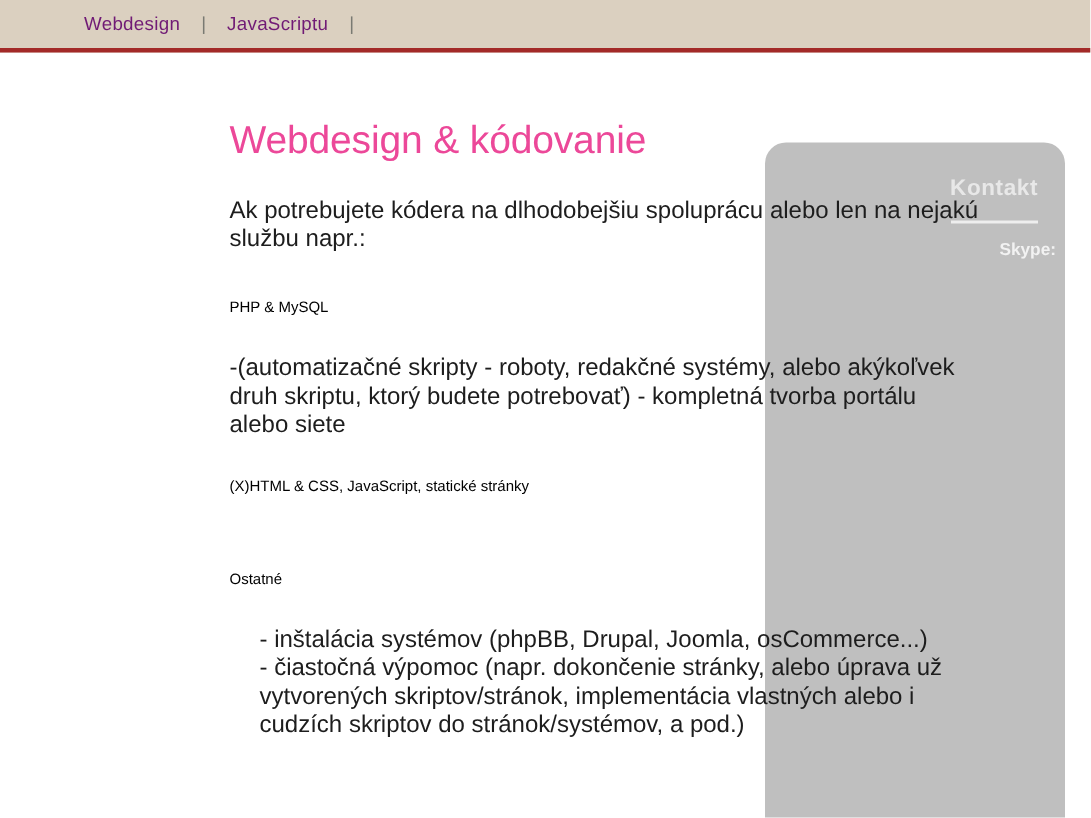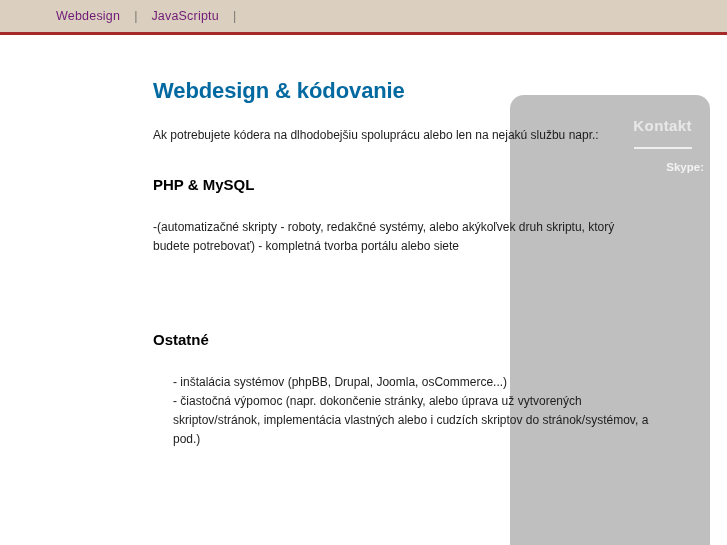--- a/index.html
+++ b/index.html
@@ -108,34 +108,34 @@
   
   #content {
     position: absolute;
     left: 153px;
     top: 78px;
     width: 500px;
     z-index: 2;
   }
   h1#page-title {
     margin: 0 0 22px 0;
-    font-size: 22px;
-    font-weight: bold;
-    color: #0369a1;
+    font-size: 26px;
+    font-weight: normal;
+    color: #ec4899;
     letter-spacing: -.1px;
   }
   h2.section-heading {
     margin: 0 0 2px 0;
-    font-size: 15px;
-    font-weight: bold;
+    font-size: 10px;
+    font-weight: normal;
     color: #000000;
   }
   p.body-text {
     margin: 0;
-    font-size: 12px;
+    font-size: 16px;
     line-height: 19px;
     color: #1d1d1d;
   }
   .gap-lg { height: 31px; }
   .gap-md { height: 26px; }
   .gap-sm { height: 23px; }
 </style>
 </head>
 <body>
 
@@ -160,20 +160,21 @@
   <p class="body-text">Ak potrebujete kódera na dlhodobejšiu spoluprácu alebo len na nejakú službu napr.:</p>
 
   <div class="gap-lg"></div>
 
   <h2 class="section-heading">PHP &amp; MySQL</h2>
   <div class="gap-sm"></div>
   <p class="body-text">-(automatizačné skripty - roboty, redakčné systémy, alebo akýkoľvek druh skriptu, ktorý budete potrebovať) - kompletná tvorba portálu alebo siete</p>
 
   <div class="gap-md"></div>
 
+  <h2 class="section-heading">(X)HTML &amp; CSS, JavaScript, statické stránky</h2>
   <div class="gap-sm"></div>
 
   <div class="gap-md"></div>
 
   <h2 class="section-heading">Ostatné</h2>
   <div class="gap-sm"></div>
   <p class="body-text" style="white-space: pre-line; margin-left: 20px;">- inštalácia systémov (phpBB, Drupal, Joomla, osCommerce...)
 - čiastočná výpomoc (napr. dokončenie stránky, alebo úprava už vytvorených skriptov/stránok, implementácia vlastných alebo i   cudzích skriptov do stránok/systémov, a pod.)</p>
 
 </div>

